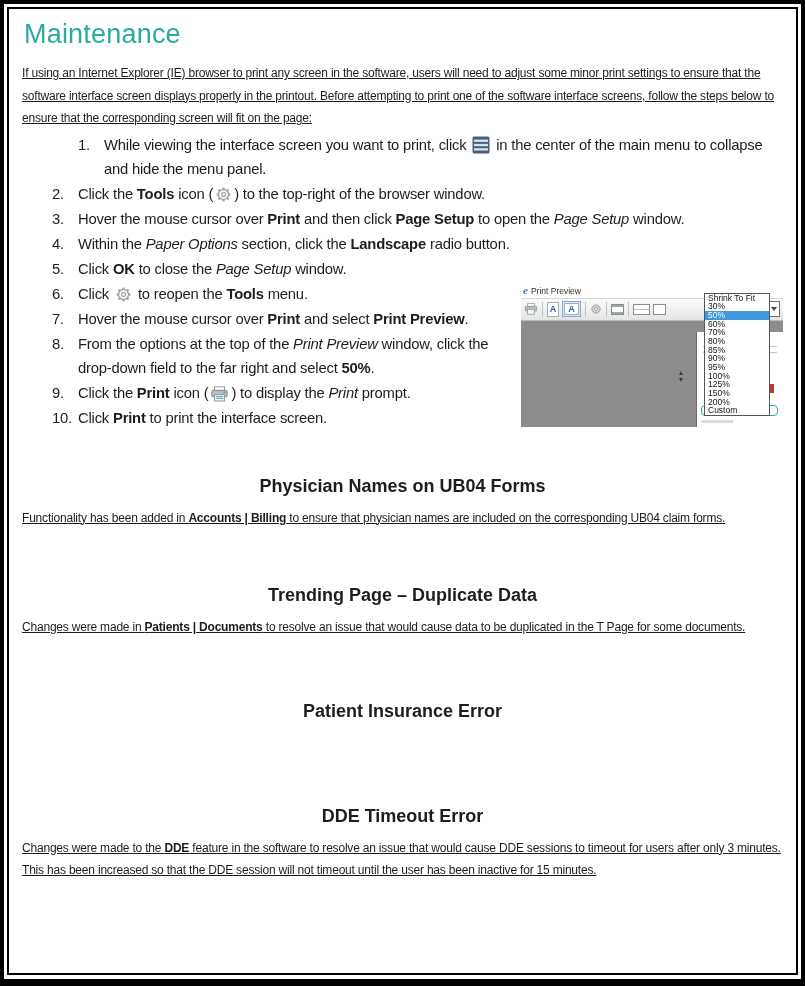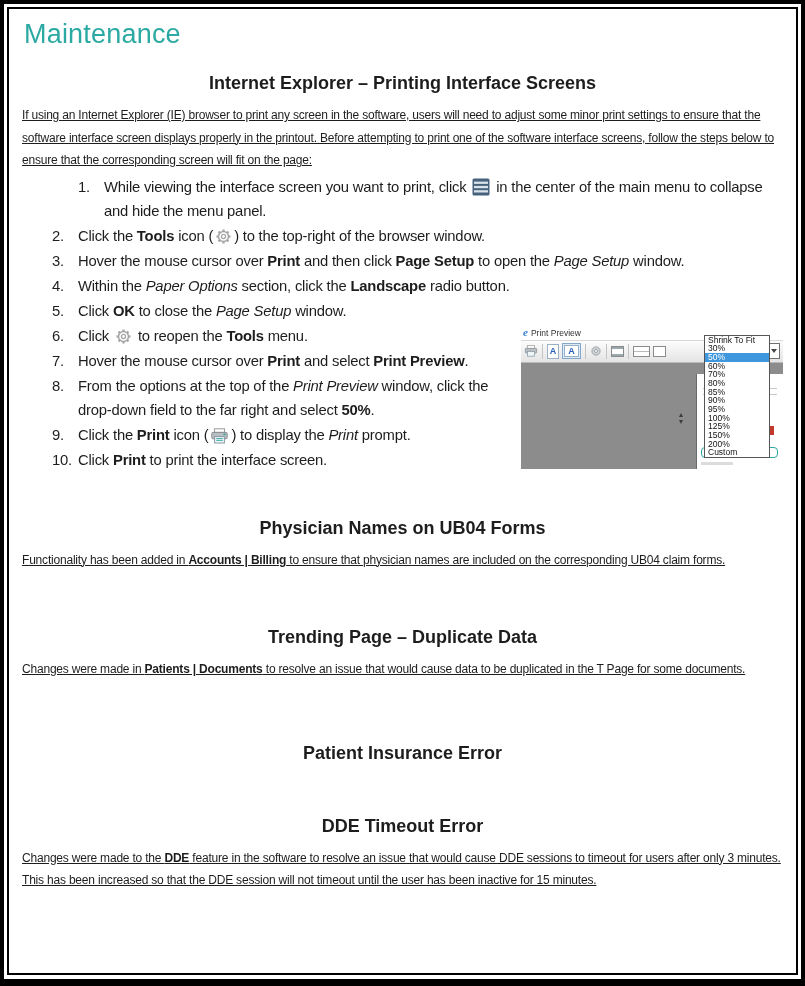--- a/index.html
+++ b/index.html
@@ -1,23 +1,23 @@
 <!DOCTYPE html>
 <html><head>
 <meta charset="utf-8">
 <style>
   html,body{margin:0;padding:0;}
   body{width:805px;height:986px;background:#fff;position:relative;overflow:hidden;
        font-family:"Liberation Sans",sans-serif;color:#1d1d1d;}
   .frame-outer{position:absolute;inset:0;border:4px solid #000;border-bottom:7px solid #000;box-sizing:border-box;}
   .frame-inner{position:absolute;top:7px;left:7px;right:7px;bottom:11px;border:2px solid #000;
                box-sizing:border-box;padding:6px 13px 0 13px;overflow:hidden;}
-  h1.page-title{font-size:27px;font-weight:normal;color:#2BA9A2;margin:4px 0 23px 2px;letter-spacing:.2px;}
+  h1.page-title{font-size:27px;font-weight:normal;color:#2BA9A2;margin:4px 0 12px 2px;letter-spacing:.2px;}
   h2.sec-h{font-size:18px;font-weight:bold;text-align:center;margin:6px 0 10px;clear:both;color:#1d1d1d;}
-  h2.m2{margin-top:46px;} h2.m3{margin-top:56px;text-align:center;} h2.m4{margin-top:62px;} h2.m5{margin-top:52px;}
+  h2.m2{margin-top:46px;} h2.m3{margin-top:56px;text-align:center;} h2.m4{margin-top:62px;} h2.m5{margin-top:84px;}
   p.body{font-size:12px;line-height:22.5px;margin:0;letter-spacing:-0.2px;text-decoration:underline;}
   .b{font-weight:bold;} .i{font-style:italic;}
   .steps{margin:3px 0 0 30px;font-size:14.8px;letter-spacing:-0.2px;}
   .step{display:flex;line-height:24px;margin-bottom:1px;}
   .step .num{flex:0 0 26px;}
   .step.first{margin-left:26px;}
   .step .txt{flex:1;}
   .seg-ic{display:inline-block;vertical-align:-4px;margin:0 2px;}
 
   
@@ -59,21 +59,20 @@
   .opt.sel{background:#3f97dd;color:#fff;}
 </style>
 </head>
 <body>
 
 <div class="frame-outer"></div>
 <div class="frame-inner">
 
   <h1 class="page-title">Maintenance</h1>
 
-  <h2 class="sec-h">Internet Explorer – Printing Interface Screens</h2>
   <p class="body"><span>If using an Internet Explorer (IE) browser to print any screen in the software, users will need to adjust some minor print settings to ensure that the software interface screen displays properly in the printout. Before attempting to print one of the software interface screens, follow the steps below to ensure that the corresponding screen will fit on the page:</span></p>
 
   <div class="steps">
     <div class="step first">
         <span class="num">1.</span>
         <div class="txt"><span>While viewing the interface screen you want to print, click </span><svg class="seg-ic" width="18" height="18" viewBox="0 0 18 18">
             <rect x="0.5" y="0.5" width="17" height="17" rx="1.5" fill="#47627c"></rect>
             <rect x="2" y="3.6" width="14" height="2.3" fill="#d9e2e8"></rect>
             <rect x="2" y="7.9" width="14" height="2.3" fill="#d9e2e8"></rect>
             <rect x="2" y="12.2" width="14" height="2.3" fill="#d9e2e8"></rect>

